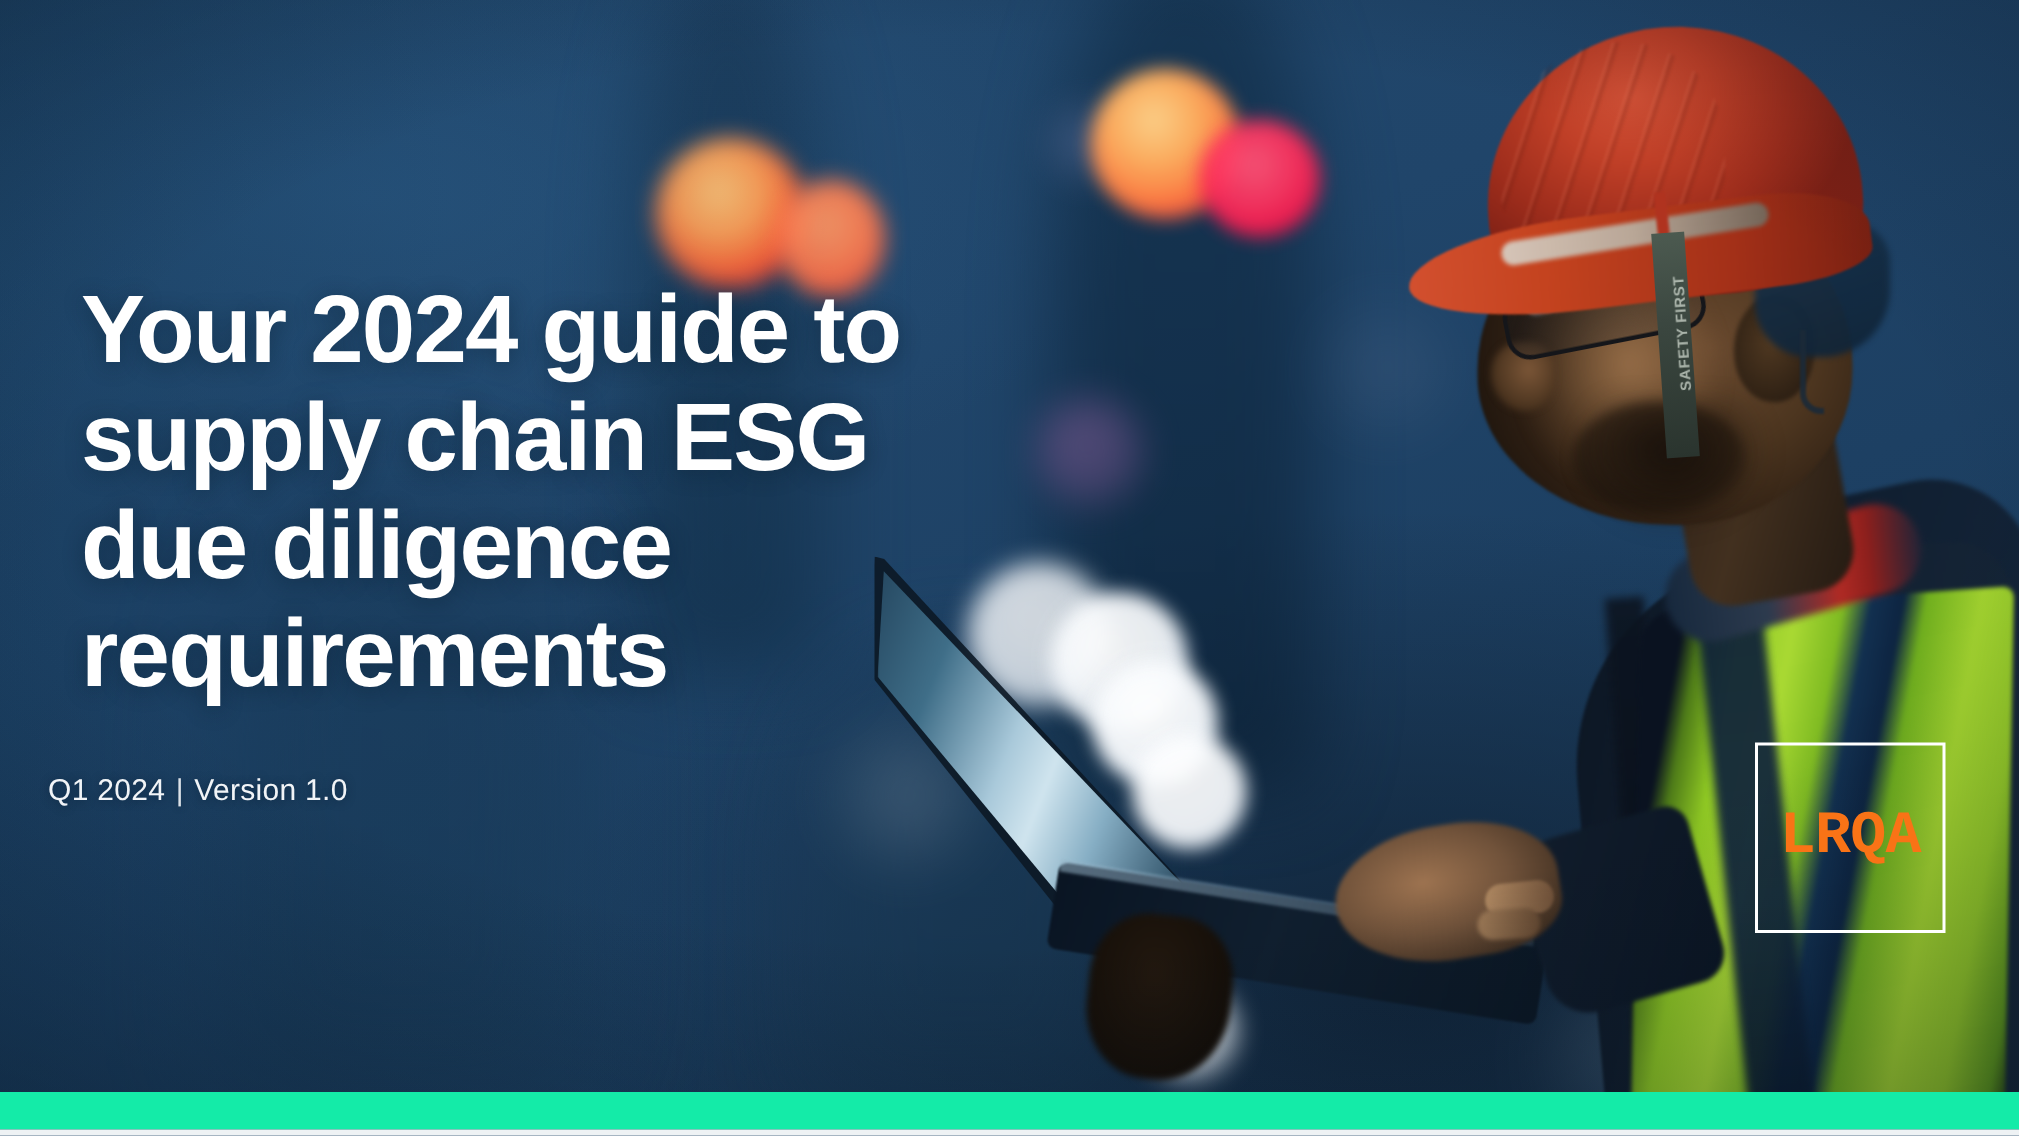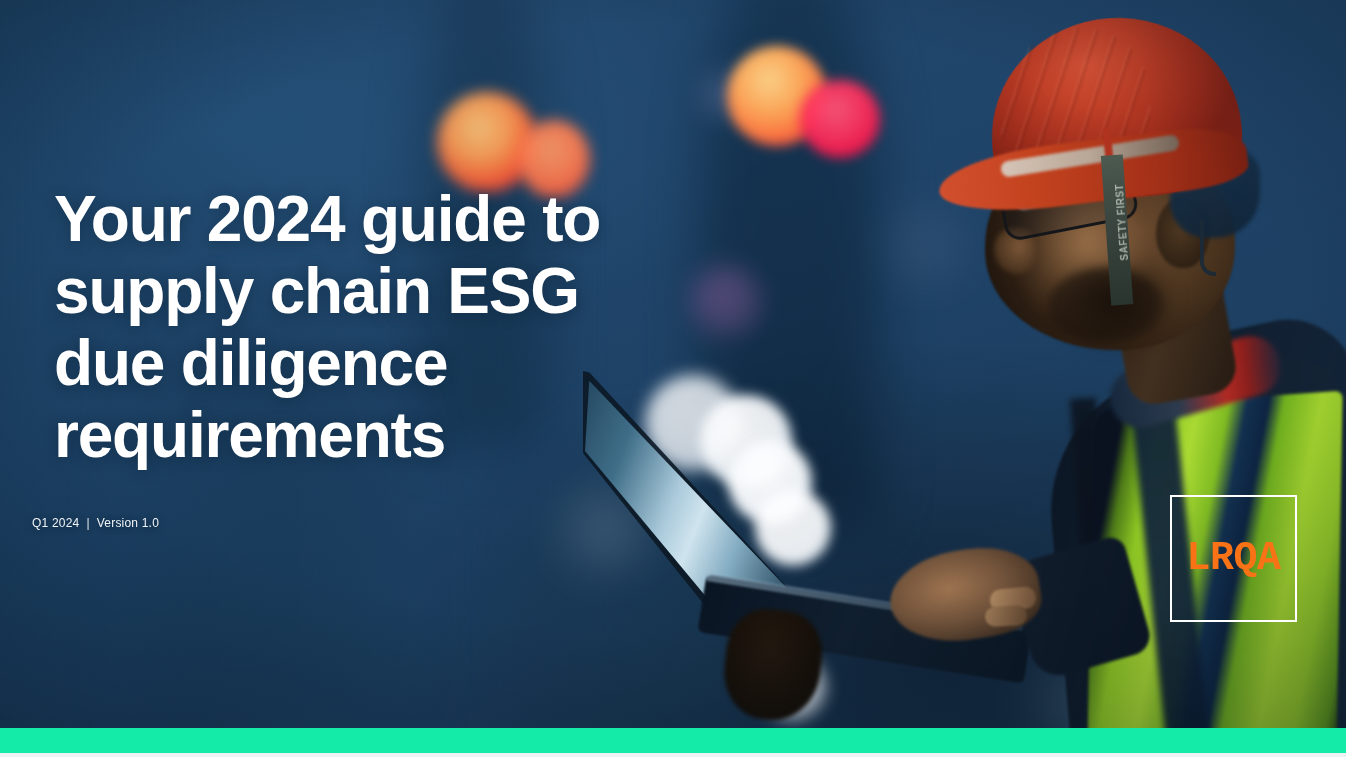--- a/index.html
+++ b/index.html
@@ -309,21 +309,21 @@
     font-weight:bold;
     line-height:72px;
     letter-spacing:-1.2px;
     text-shadow:0 2px 14px rgba(8,26,44,.42);
     white-space:pre-line;
     margin:0;
   }
   .meta{
     position:absolute;left:32px;top:516px;
     color:#f1f4f7;
-    font-size:12px;
+    font-size:20px;
     font-weight:400;
     letter-spacing:.2px;
     text-shadow:0 1px 6px rgba(8,26,44,.5);
   }
   .meta .sep{padding:0 7px;opacity:.9;}
 
   
   .logo-box{
     position:absolute;left:1170px;top:495px;width:127px;height:127px;
     border:2px solid #ffffff;

